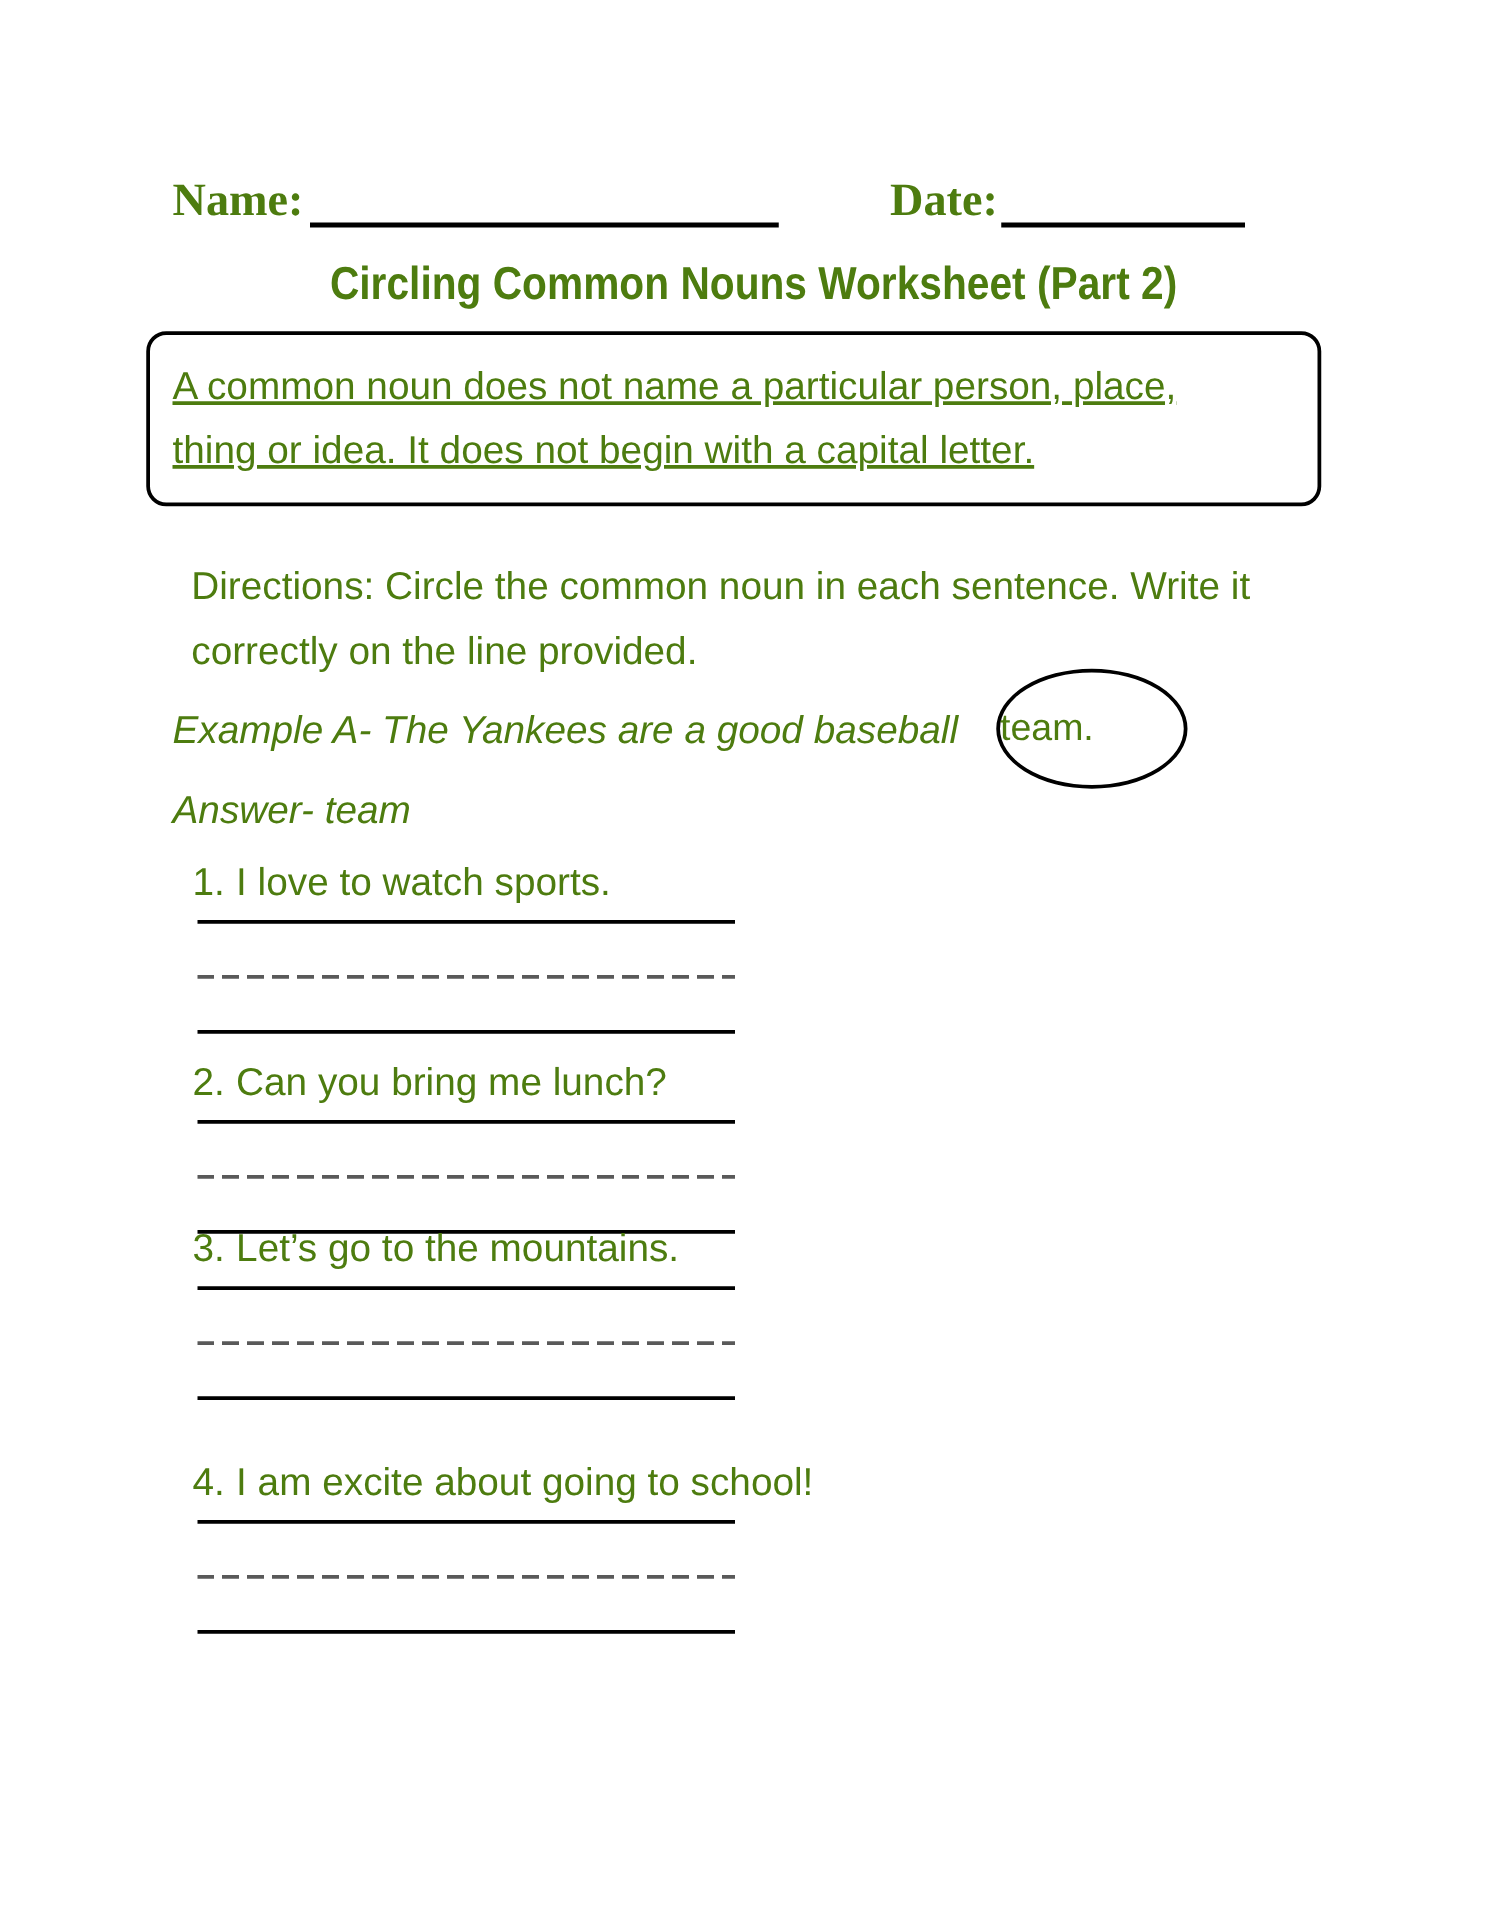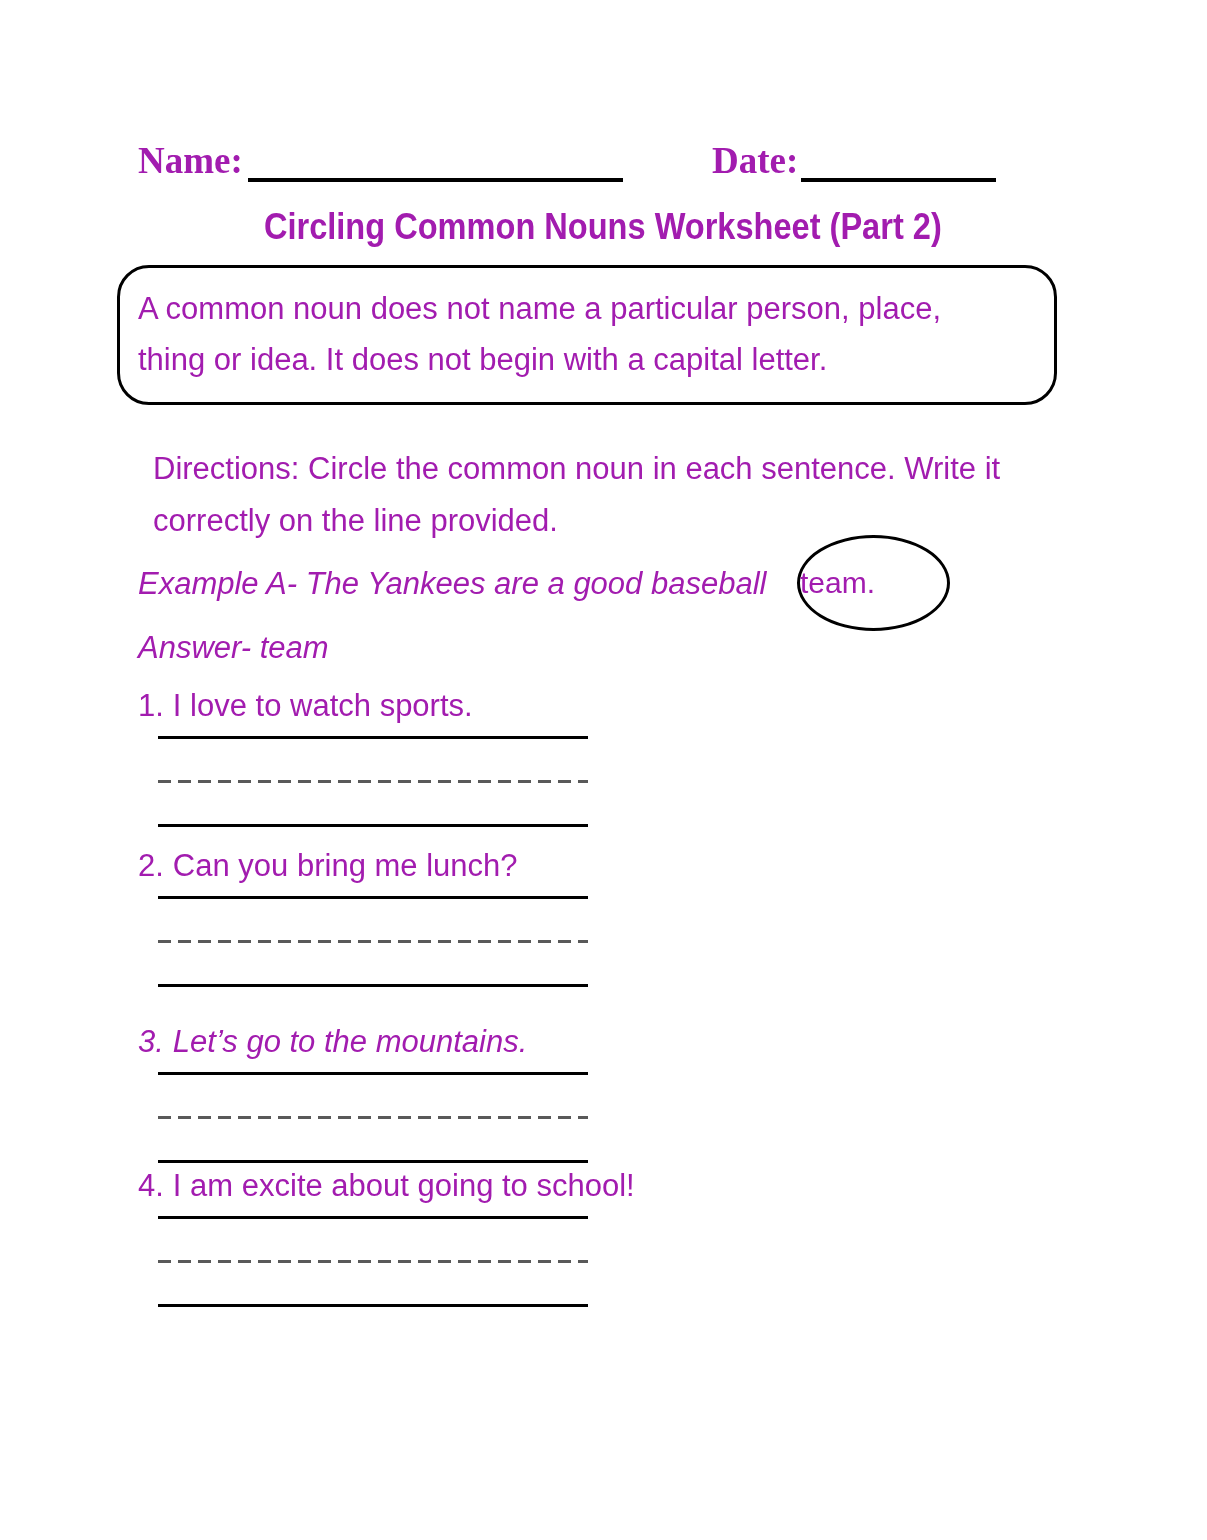--- a/index.html
+++ b/index.html
@@ -1,21 +1,21 @@
 <!DOCTYPE html>
 <html><head>
 <meta charset="utf-8">
 <style>
   html, body { margin: 0; padding: 0; background: #ffffff; }
   .page {
     position: relative;
     width: 1207px;
     height: 1540px;
     background: #ffffff;
-    color: #a21caf;
+    color: #4d7c0f;
     font-family: "Liberation Sans", sans-serif;
     overflow: hidden;
   }
 
   
   .name-group { position: absolute; top: 141px; left: 138px; }
   .date-group { position: absolute; top: 141px; left: 712px; }
   .hdr-label {
     font-family: "Liberation Serif", serif;
     font-weight: bold;
@@ -32,22 +32,23 @@
     font-size: 37px; font-weight: bold; line-height: 40px;
     transform: scaleX(0.88);
     transform-origin: 598px center;
     white-space: nowrap;
   }
 
   
   .def-box {
     position: absolute; top: 265px; left: 117px;
     width: 940px; height: 140px;
-    border: 3px solid #000; border-radius: 32px;
+    border: 3px solid #000; border-radius: 16px;
     box-sizing: border-box;
+    text-decoration: underline;
   }
   .def-text {
     margin: 0; padding: 15px 60px 0 18px;
     font-size: 31px; line-height: 51px;
   }
 
   
   .directions {
     position: absolute; top: 443px; left: 153px; width: 912px; margin: 0;
     font-size: 31px; line-height: 52px;
@@ -68,23 +69,23 @@
   .circled-word { font-size: 30px; }
   .answer-line {
     position: absolute; top: 626px; left: 138px; margin: 0;
     font-size: 31px; font-style: italic; line-height: 44px;
   }
 
   
   .question { position: absolute; left: 138px; width: 760px; }
   .q1 { top: 687px; }
   .q2 { top: 847px; }
-  .q3 { top: 1023px; font-style: italic; }
+  .q3 { top: 980px; }
   .q4 { top: 1167px; }
-  .q-text { font-size: 31px; line-height: 38px; }
+  .q-text { font-size: 31px; line-height: 38px; margin-left: 16px; }
   .q-num { margin-right: 9px; }
   .writing-lines { margin-left: 20px; width: 430px; }
   .rule-solid {
     height: 3px; background: #000000; margin-top: 41px;
   }
   .rule-solid.first { margin-top: 11px; }
   .rule-dashed {
     height: 3px; margin-top: 41px;
     background: repeating-linear-gradient(90deg, #595959 0px, #595959 13px, transparent 13px, transparent 20px);
   }

